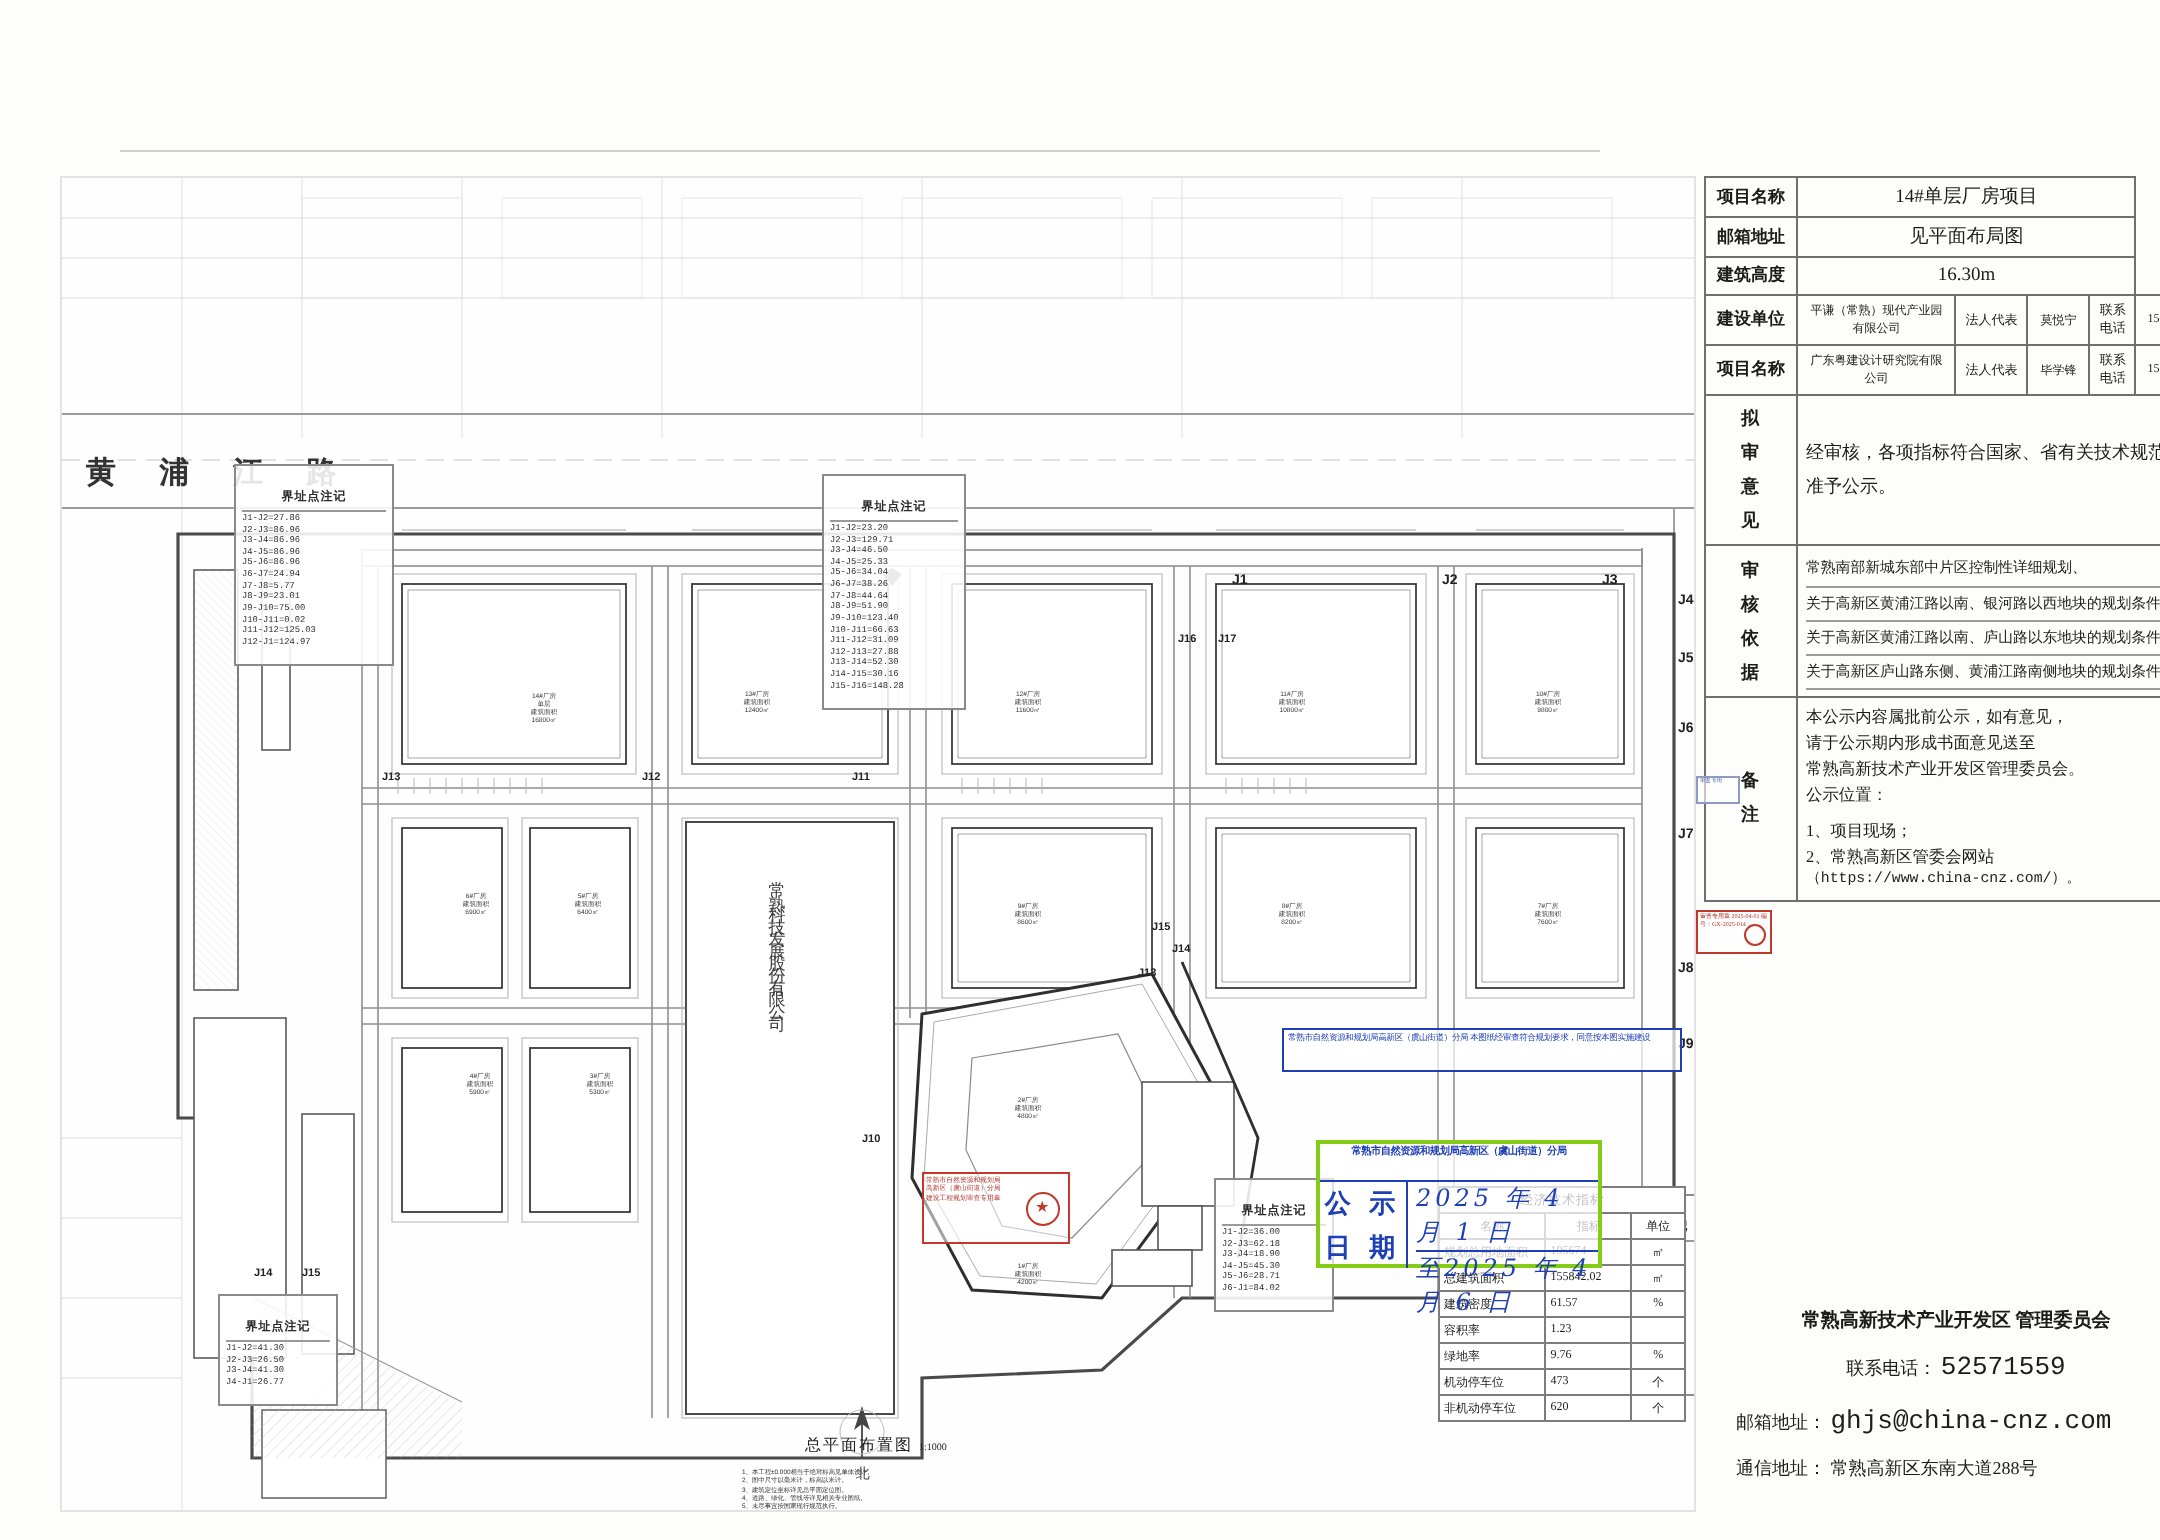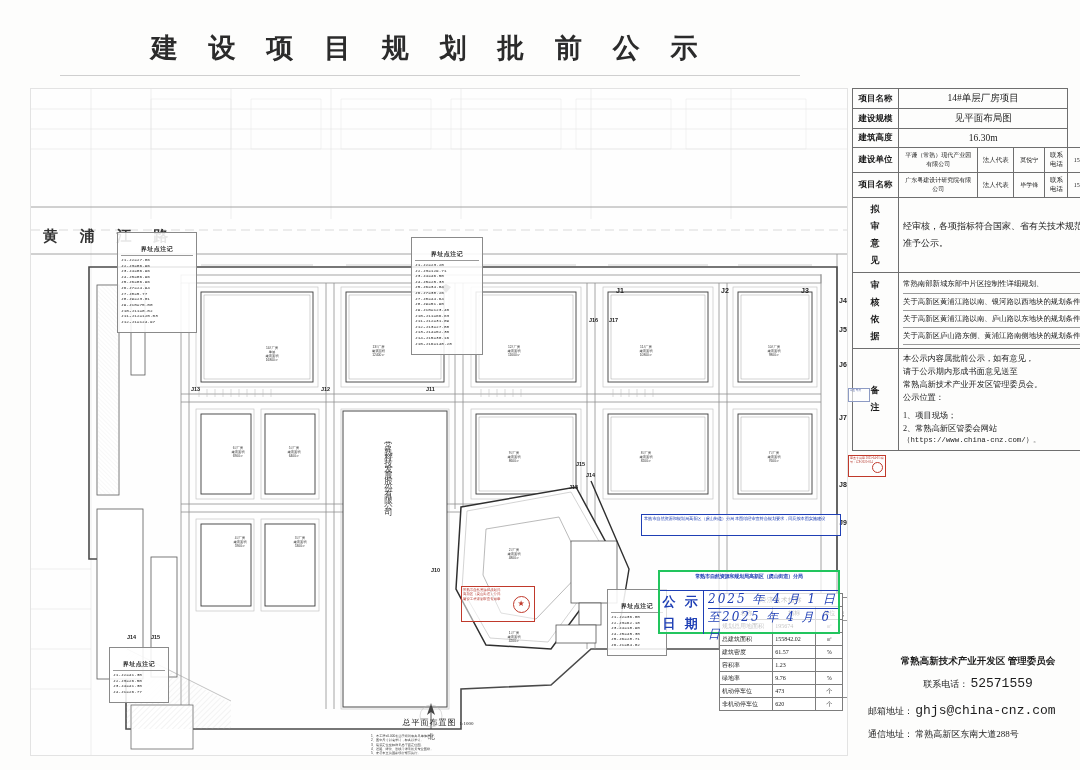--- a/index.html
+++ b/index.html
@@ -97,22 +97,22 @@
     font-weight:normal;
   }
   #econ-table .cap { text-align:center; font-size:6.5px; letter-spacing:0.5px; }
   #econ-table .hdr { text-align:center; }
   #econ-table .nm { width:52px; }
   #econ-table .val { width:42px; }
   #econ-table .un { width:26px; text-align:center; }
 
   
   #blue-stamp {
-    position:absolute; left:627px; top:481px; width:182px; height:64px;
-    border:2px solid #22c55e; color:#1f3fb5; background:rgba(255,255,255,0.72);
+    position:absolute; left:627px; top:481px; width:143px; height:64px;
+    border:2px solid #84cc16; color:#1f3fb5; background:rgba(255,255,255,0.72);
     font-family:"Liberation Serif", serif;
     z-index:20;
   }
   #blue-stamp .bs-head {
     height:19px; border-bottom:1.5px solid #1f3fb5;
     font-size:5.2px; line-height:9px; text-align:center; padding:0 1px;
     letter-spacing:-0.3px; overflow:hidden; font-weight:bold;
   }
   #blue-stamp .bs-body { display:flex; height:43px; }
   #blue-stamp .bs-lbl {
@@ -200,21 +200,20 @@
     position:absolute; left:848px; top:388px; width:22px; height:14px;
     border:1px solid #8d9bc4; color:#4558a0; font-size:2.6px; line-height:1.1;
     padding:1px; background:rgba(255,255,255,0.6); z-index:14; overflow:hidden;
   }
 </style>
 </head>
 <body>
 
 <div class="page">
 
-  <div id="title">建 设 项 目 规 划 批 前 公 示</div>
   <div id="title-rule"></div>
 
   <div id="drawing">
 
     <svg width="818" height="668" viewBox="0 0 818 668">
       <defs>
         <pattern id="hatch" width="4" height="4" patternUnits="userSpaceOnUse" patternTransform="rotate(45)">
           <line x1="0" y1="0" x2="0" y2="4" stroke="#b9b9b9" stroke-width="0.6"></line>
         </pattern>
         <pattern id="hatch2" width="3" height="3" patternUnits="userSpaceOnUse" patternTransform="rotate(-45)">
@@ -606,21 +605,21 @@
 
   </div>
 
   <table id="info">
     <tbody>
       <tr>
         <td class="rl">项目名称</td>
         <td class="ctr big" colspan="4">14#单层厂房项目</td>
       </tr>
       <tr>
-        <td class="rl">建设规模</td>
+        <td class="rl">邮箱地址</td>
         <td class="ctr big" colspan="4">见平面布局图</td>
       </tr>
       <tr>
         <td class="rl">建筑高度</td>
         <td class="ctr big" colspan="4">16.30m</td>
       </tr>
 
       <tr>
         <td class="rl">建设单位</td>
         <td class="ctr tiny" style="width:76px">平谦（常熟）现代产业园有限公司</td>

